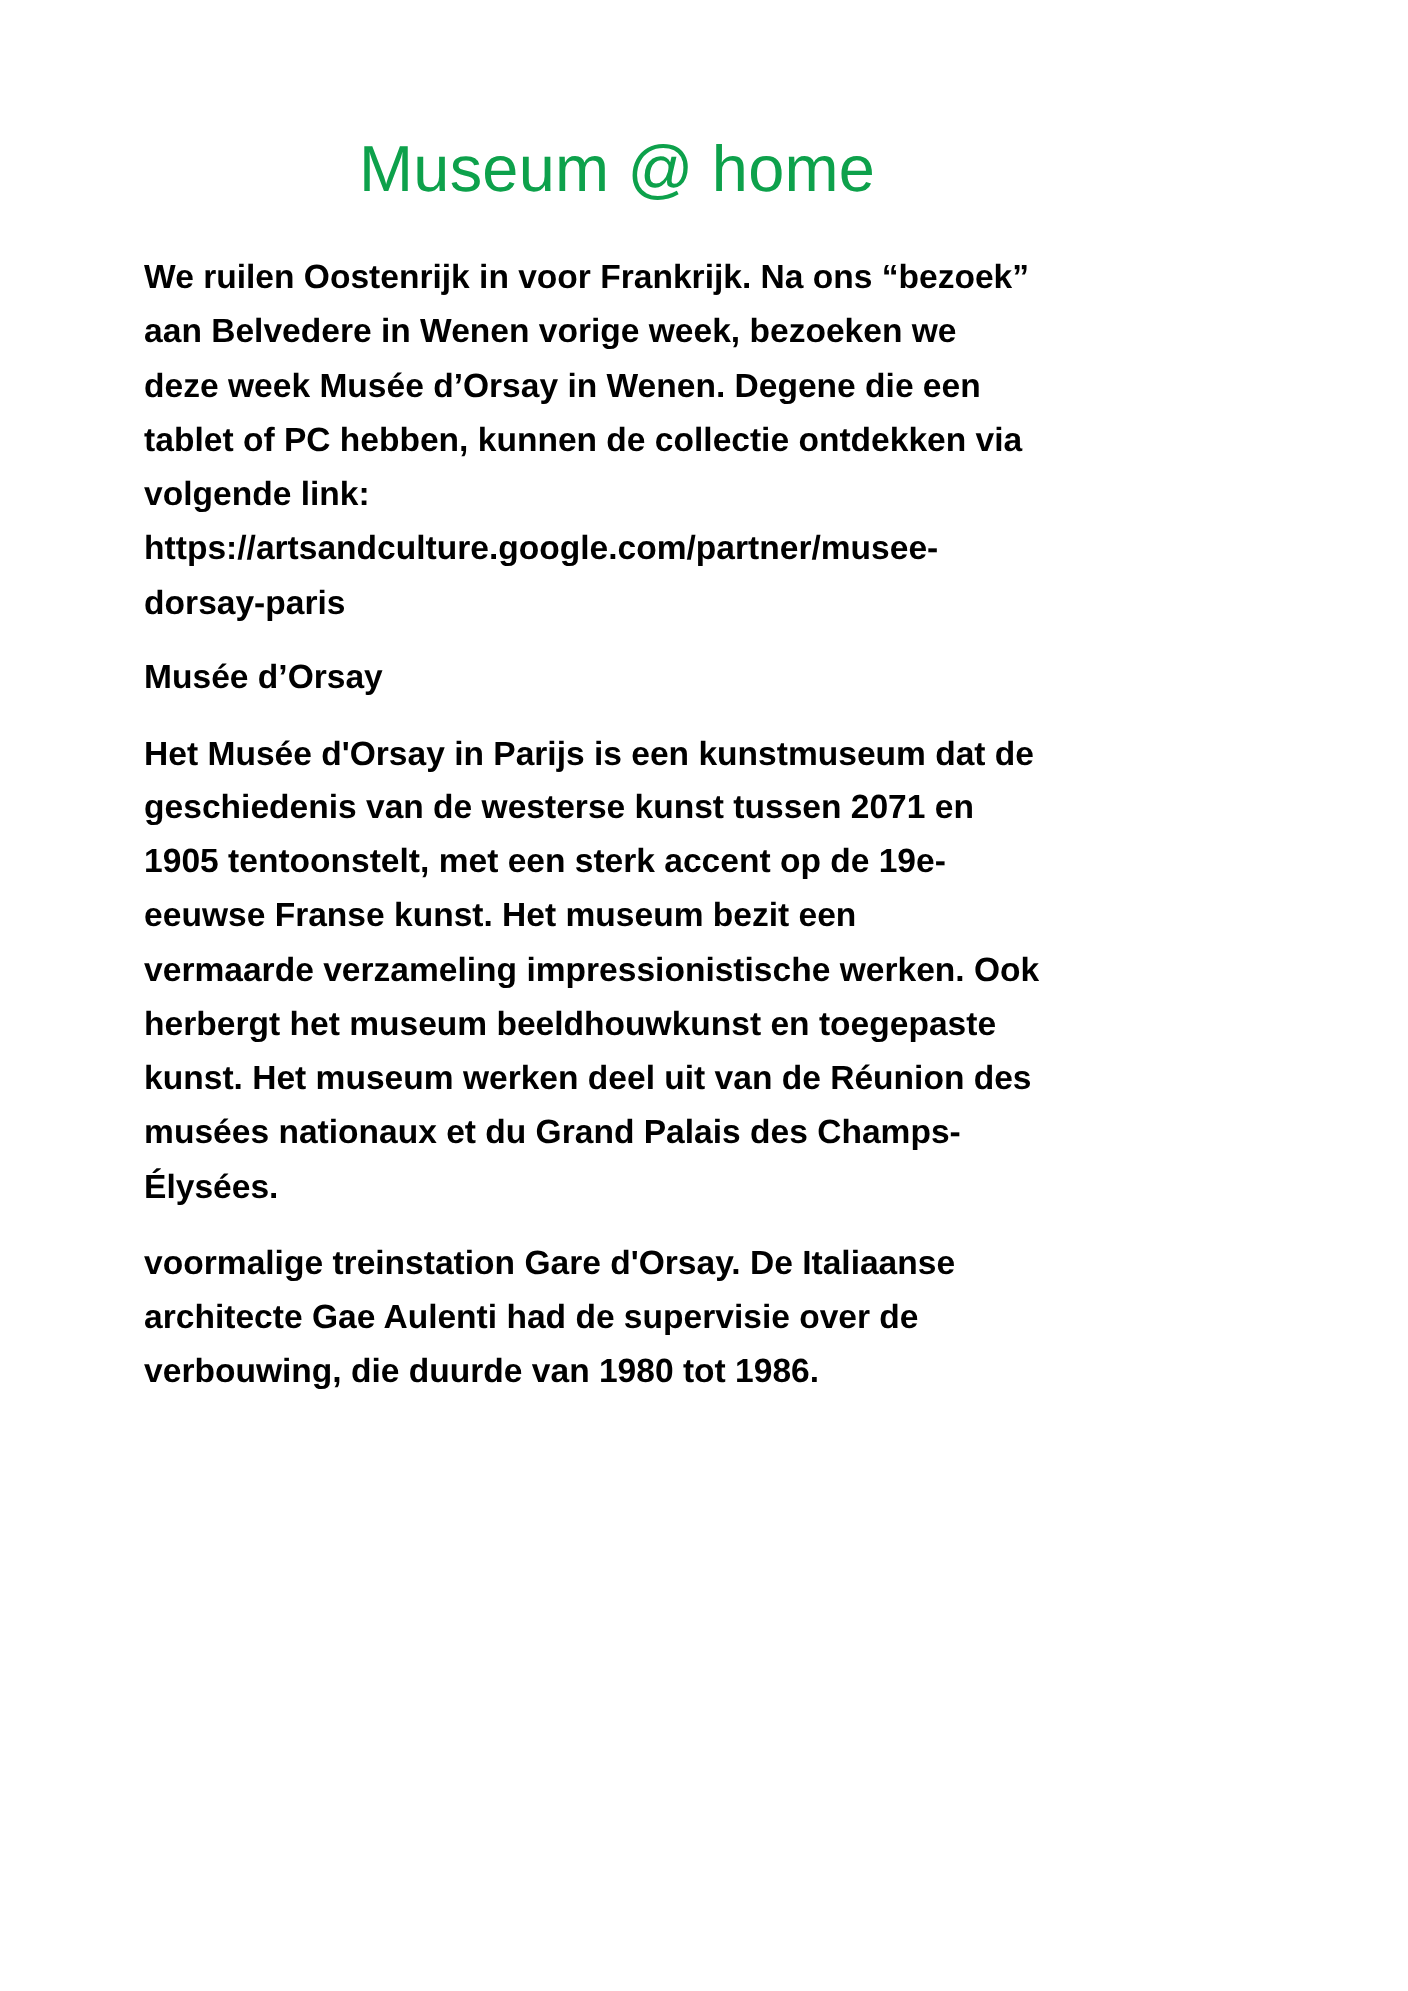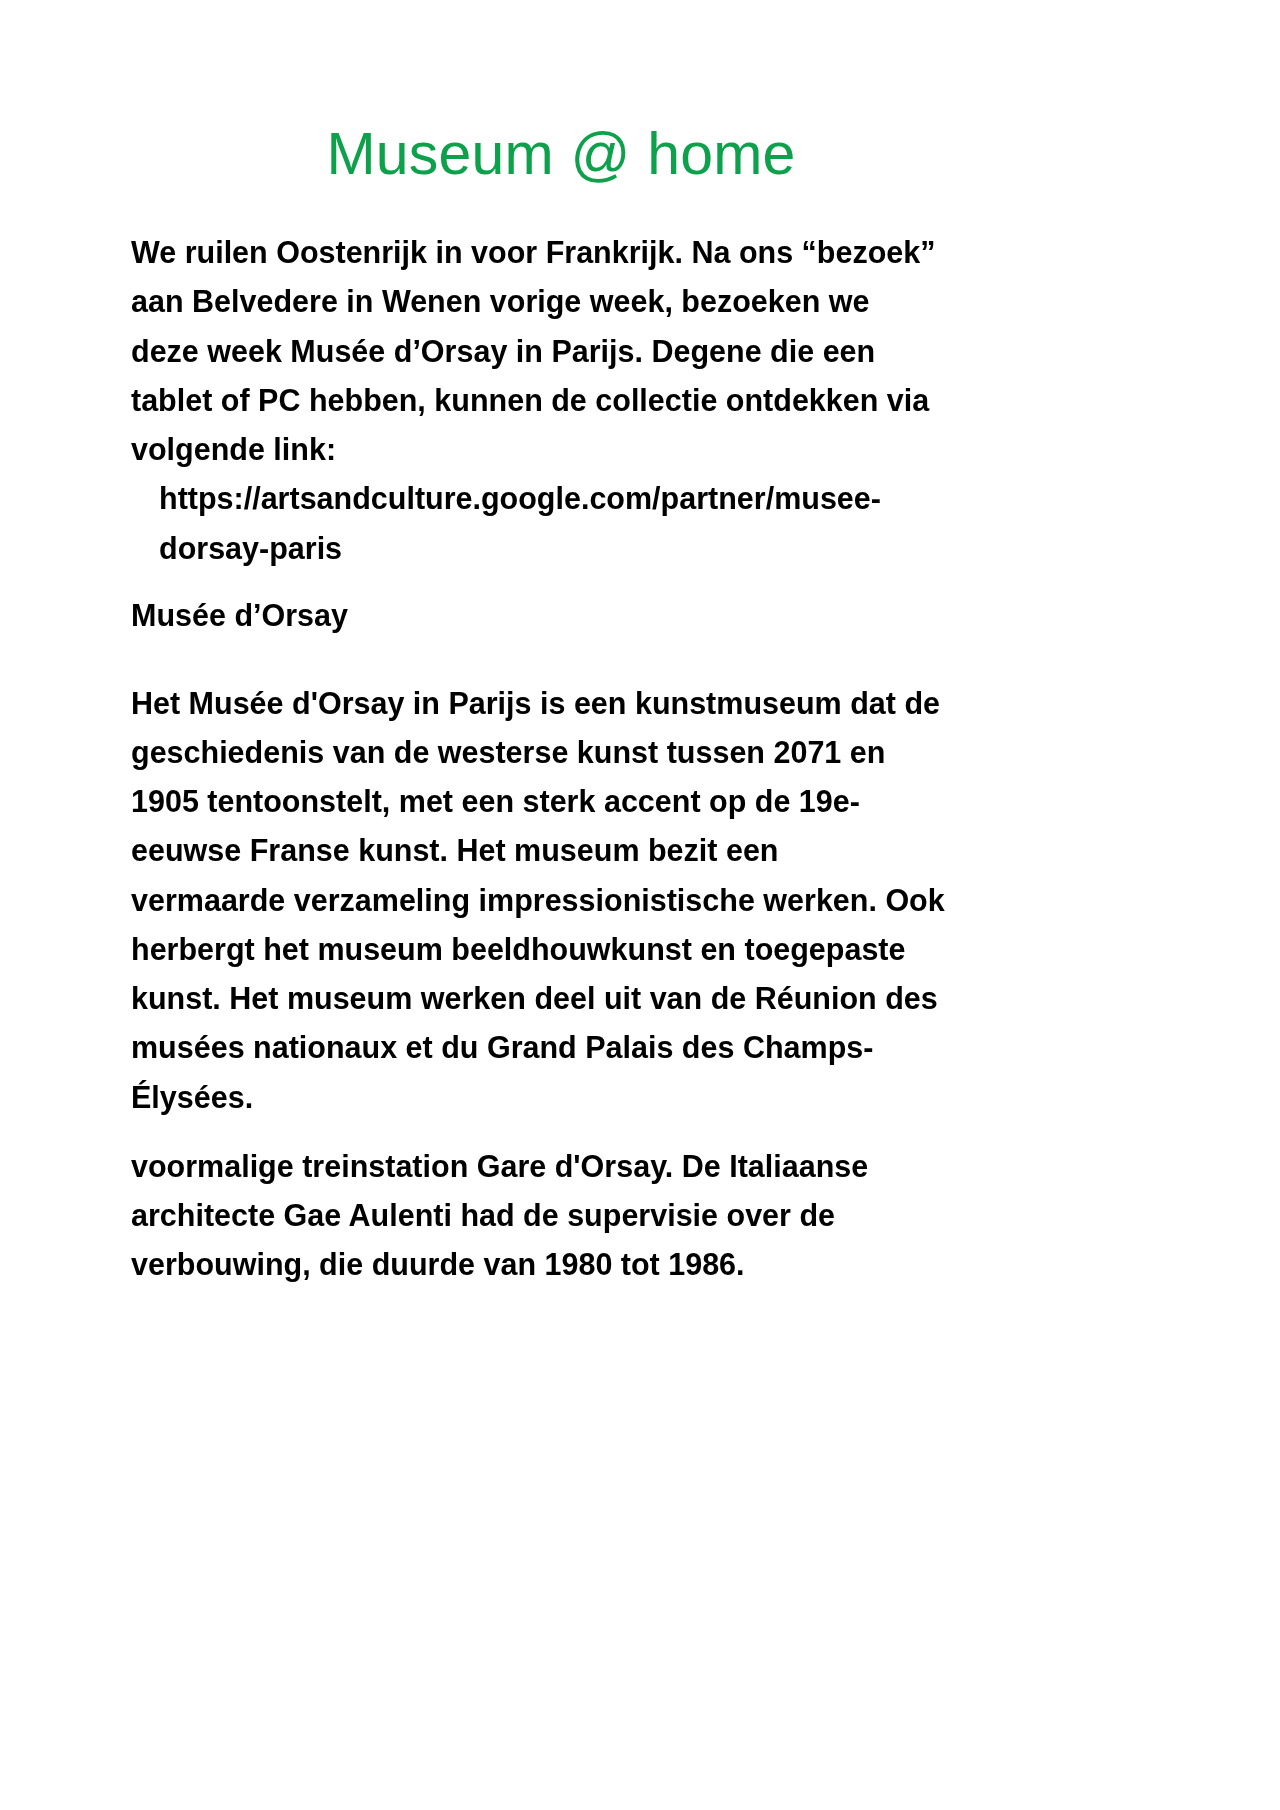--- a/index.html
+++ b/index.html
@@ -58,46 +58,45 @@
     word-wrap: break-word;
     overflow-wrap: break-word;
     hyphens: none;
   }
 
   h2.subheading {
     color: #000000;
     font-size: 30.5px;
     font-weight: 700;
     line-height: 1.5;
-    margin: 0 0 40px 0;
+    margin: 0 0 22px 0;
     font-stretch: condensed;
   }
 
   .url-line {
     display: block;
-    margin-left: 28px;
   }
 
   
   .lb { display: block; font-weight: bold; }
 </style>
 </head>
 <body>
 
 <div class="page">
   <div class="content">
 
     <h1 class="doc-title">Museum @ home</h1>
 
     <div class="body-block">
 
       <p class="para">
         <span class="lb">We ruilen Oostenrijk in voor Frankrijk. Na ons “bezoek”</span>
         <span class="lb">aan Belvedere in Wenen vorige week, bezoeken we</span>
-        <span class="lb">deze week Musée d’Orsay in Parijs. Degene die een</span>
+        <span class="lb">deze week Musée d’Orsay in Wenen. Degene die een</span>
         <span class="lb">tablet of PC hebben, kunnen de collectie ontdekken via</span>
         <span class="lb">volgende link:</span>
         <span class="lb url-line">https://artsandculture.google.com/partner/musee-</span>
         <span class="lb url-line">dorsay-paris</span>
       </p>
 
       <h2 class="subheading">Musée d’Orsay</h2>
 
       <p class="para">
         <span class="lb">Het Musée d'Orsay in Parijs is een kunstmuseum dat de</span>

